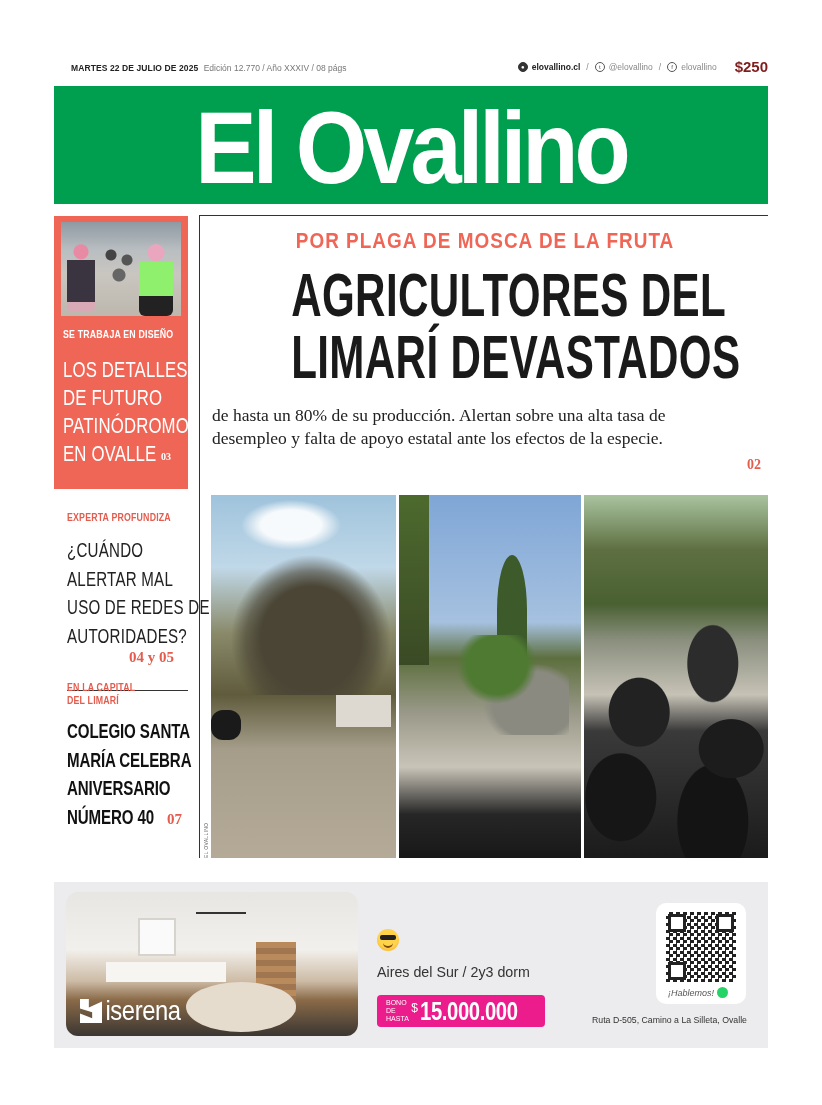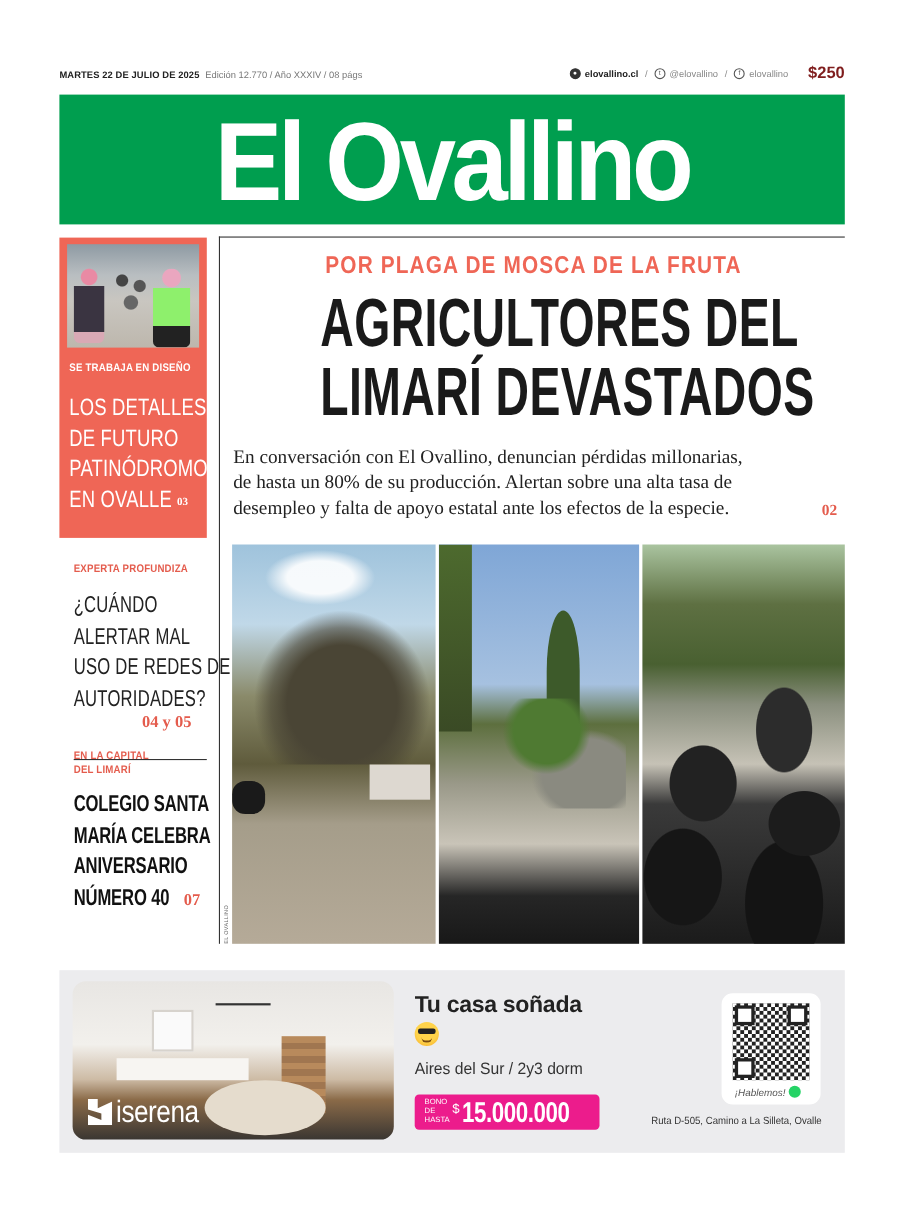--- a/index.html
+++ b/index.html
@@ -1,21 +1,21 @@
 <!DOCTYPE html>
 <html><head>
   <meta charset="utf-8">
   <style>
     * { box-sizing: border-box; margin: 0; padding: 0; }
     html, body { width: 822px; height: 1105px; background: #ffffff; overflow: hidden; }
     body { position: relative; font-family: "Liberation Sans", sans-serif; color: #222; }
 
     
     .meta-left { position: absolute; left: 54px; top: 63px; font-size: 8.5px; color: #222; white-space: nowrap; }
-    .meta-left .date { font-weight: bold; letter-spacing: 0.1px; }
+    .meta-left .date { font-weight: bold; letter-spacing: 0.1px; margin-left: 17px; }
     .meta-left .edition { color: #777; margin-left: 3px; }
     .meta-right { position: absolute; right: 54px; top: 58px; display: flex; align-items: center; gap: 4px; font-size: 8.5px; color: #888; white-space: nowrap; }
     .meta-right .site { font-weight: bold; color: #222; }
     .meta-right .sep { color: #888; margin: 0 2px; }
     .meta-right .ico { display: inline-flex; align-items: center; justify-content: center; width: 10px; height: 10px; border-radius: 50%; border: 1px solid #555; font-size: 6px; color: #555; line-height: 1; }
     .meta-right .ico.filled { background: #333; color: #fff; border-color: #333; }
     .meta-right .price { font-size: 15px; font-weight: bold; color: #7f1d1d; margin-left: 14px; }
 
     
     .masthead { position: absolute; left: 54px; top: 86px; width: 714px; height: 118px; background: #009e4f; display: flex; align-items: center; justify-content: center; }
@@ -178,21 +178,20 @@
 
 <div class="frame-top"></div>
 <div class="frame-left"></div>
 
 <div class="main-kicker">POR PLAGA DE MOSCA DE LA FRUTA</div>
 <div class="main-headline">
   <div>AGRICULTORES DEL</div>
   <div>LIMARÍ DEVASTADOS</div>
 </div>
 <div class="main-deck">
-  <span class="line">En conversación con El Ovallino, denuncian pérdidas millonarias,</span>
   <span class="line">de hasta un 80% de su producción. Alertan sobre una alta tasa de</span>
   <span class="line">desempleo y falta de apoyo estatal ante los efectos de la especie.</span>
 </div>
 <div class="main-pg">02</div>
 
 <div class="photo ph1">
   <div class="cloud"></div>
   <div class="tree"></div>
   <div class="bag"></div>
   <div class="box"></div>
@@ -212,21 +211,20 @@
     <div class="lamp"></div>
     <div class="window"></div>
     <div class="counter"></div>
     <div class="stairs"></div>
     <div class="table"></div>
   </div>
   <div class="brand">
     <span class="logo-mark"></span>
     <span>iserena</span>
   </div>
-  <div class="headline">Tu casa soñada</div>
   <div class="subhead">
     <span class="emoji"></span>
   </div>
   <div class="detail">Aires del Sur / 2y3 dorm</div>
   <div class="bono">
     <span class="label">BONO
 DE HASTA</span>
     <span class="cur">$</span>
     <span class="amount">15.000.000</span>
   </div>

